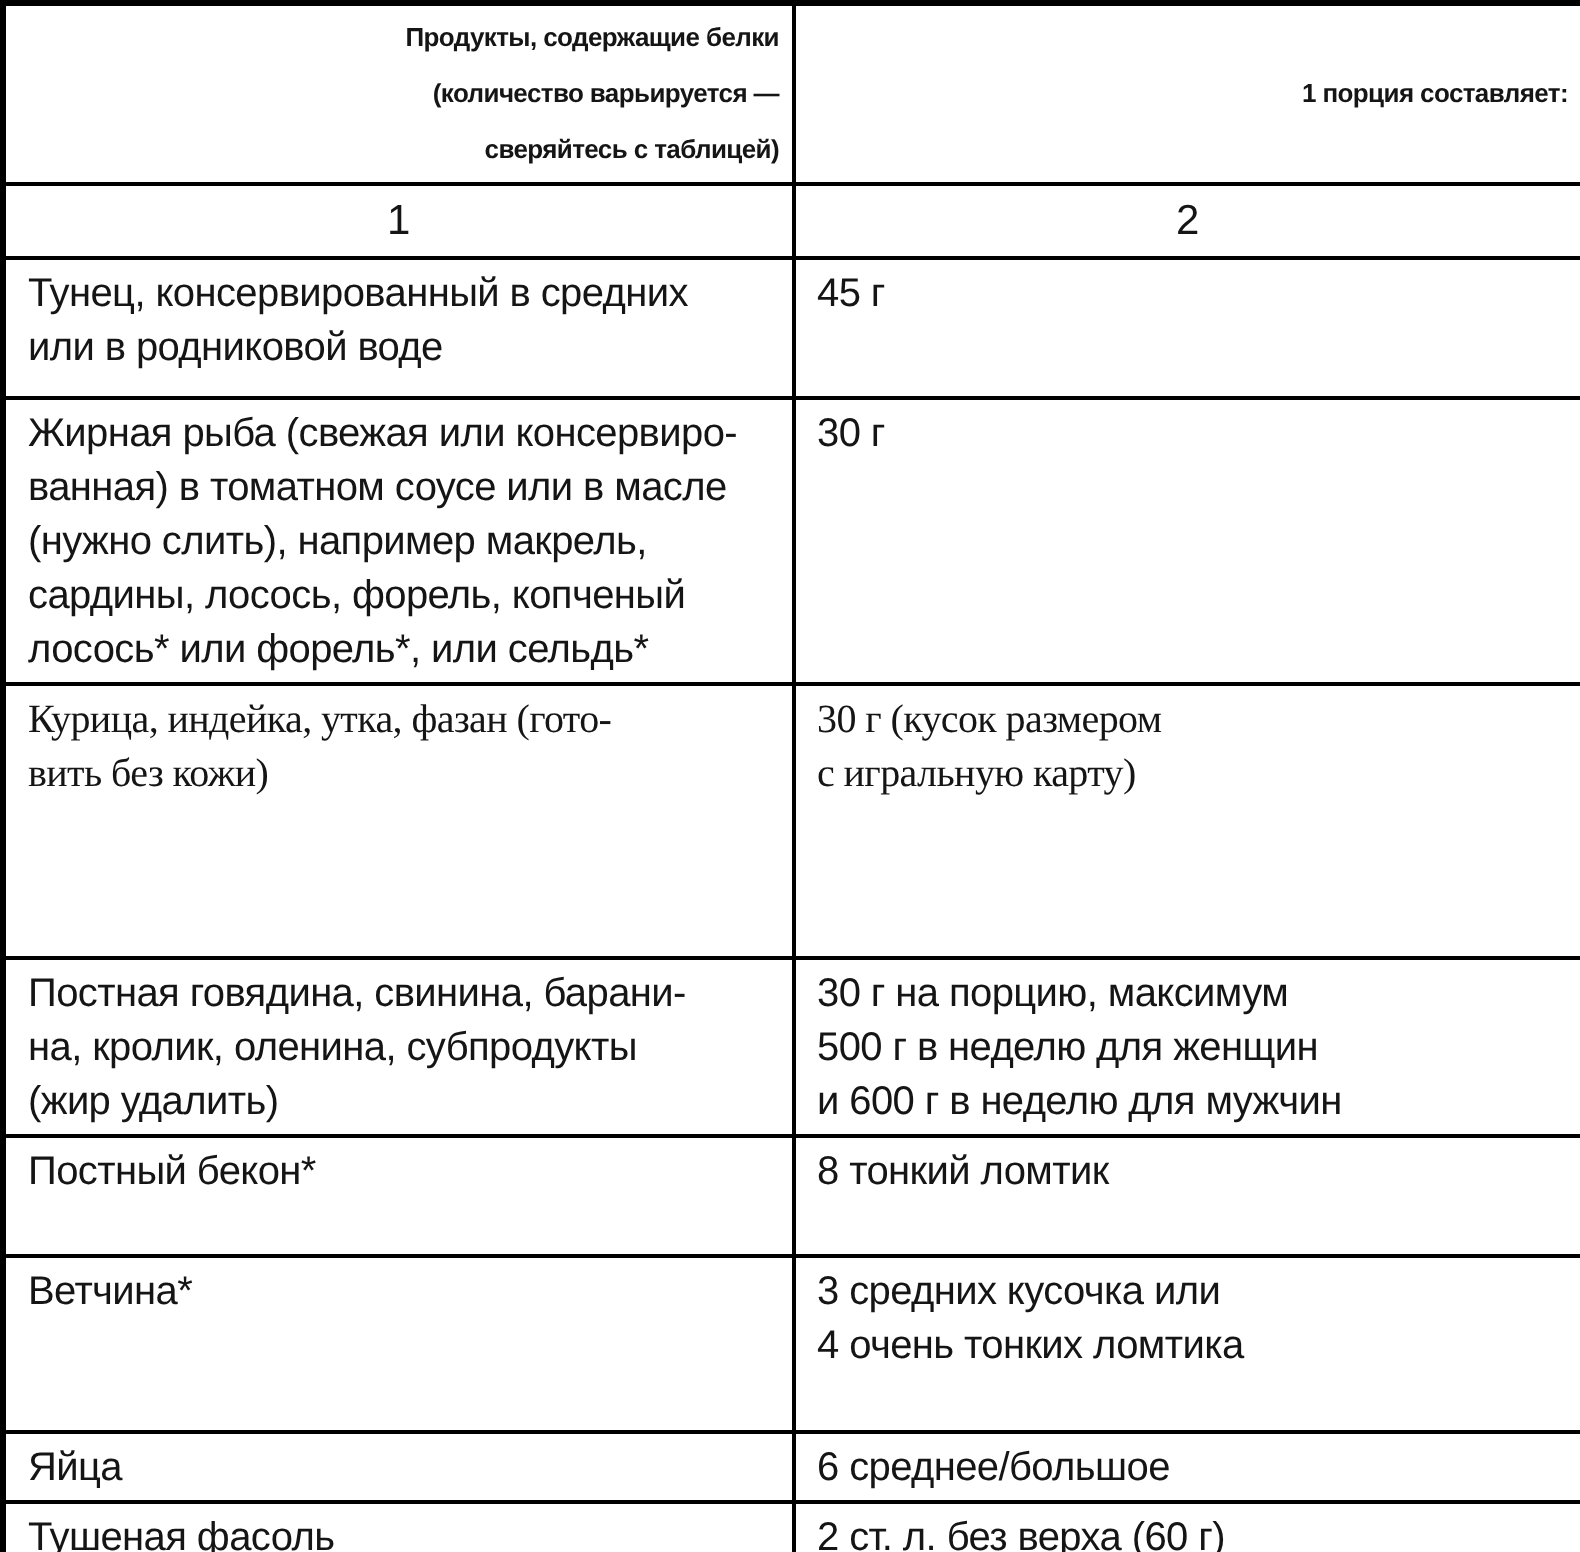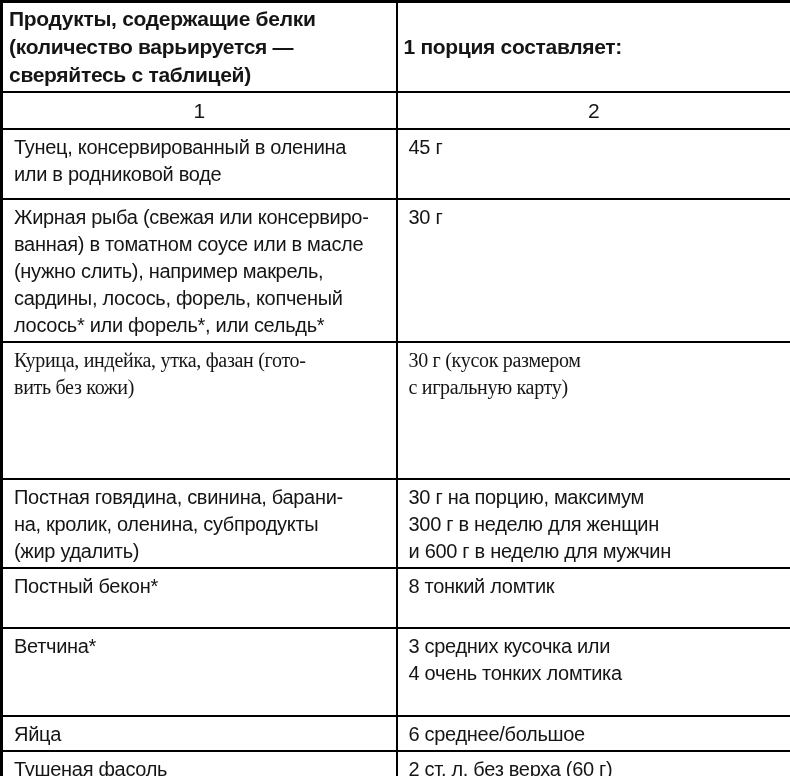--- a/index.html
+++ b/index.html
@@ -26,23 +26,23 @@
     border:2px solid var(--border-color);
     font-size:20px;
     line-height:27px;
     letter-spacing:-0.3px;
     white-space:pre-line;
     overflow:hidden;
   }
   
   tr.hdr td{
     font-weight:bold;
-    font-size:21px;
+    font-size:13px;
     line-height:28px;
-    text-align:left;
+    text-align:right;
     vertical-align:middle;
     padding:2px 6px;
   }
   
   tr.colnum td{
     text-align:center;
     vertical-align:middle;
     font-size:21px;
     padding:0;
   }
@@ -79,21 +79,21 @@
       <td>Продукты, содержащие белки
 (количество варьируется —
 сверяйтесь с таблицей)</td>
       <td>1 порция составляет:</td>
     </tr>
     <tr class="colnum">
       <td>1</td>
       <td>2</td>
     </tr>
     <tr class="data">
-      <td>Тунец, консервированный в оленина
+      <td>Тунец, консервированный в средних
 или в родниковой воде</td>
       <td>45 г</td>
     </tr>
     <tr class="data">
       <td>Жирная рыба (свежая или консервиро-
 ванная) в томатном соусе или в масле
 (нужно слить), например макрель,
 сардины, лосось, форель, копченый
 лосось* или форель*, или сельдь*</td>
       <td>30 г</td>
@@ -102,21 +102,21 @@
       <td>Курица, индейка, утка, фазан (гото-
 вить без кожи)</td>
       <td>30 г (кусок размером
 с игральную карту)</td>
     </tr>
     <tr class="data">
       <td>Постная говядина, свинина, барани-
 на, кролик, оленина, субпродукты
 (жир удалить)</td>
       <td>30 г на порцию, максимум
-300 г в неделю для женщин
+500 г в неделю для женщин
 и 600 г в неделю для мужчин</td>
     </tr>
     <tr class="data">
       <td>Постный бекон*</td>
       <td>8 тонкий ломтик</td>
     </tr>
     <tr class="data">
       <td>Ветчина*</td>
       <td>3 средних кусочка или
 4 очень тонких ломтика</td>

